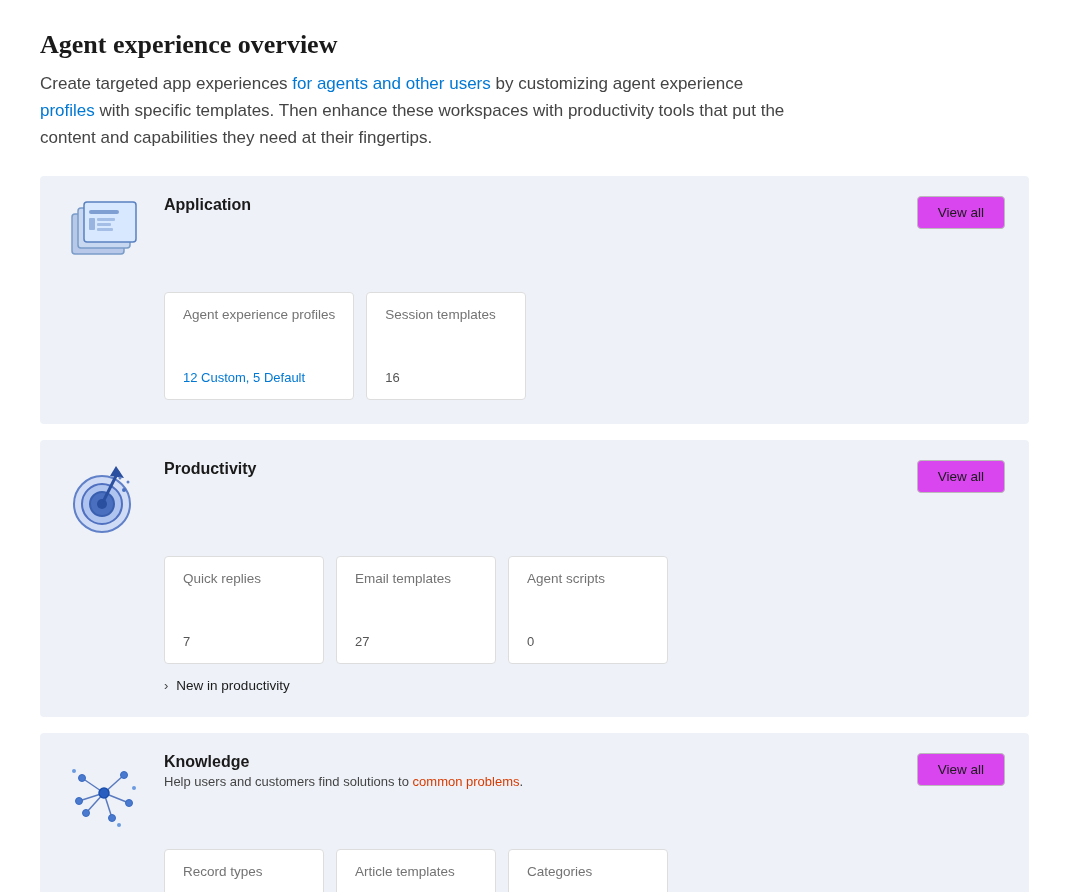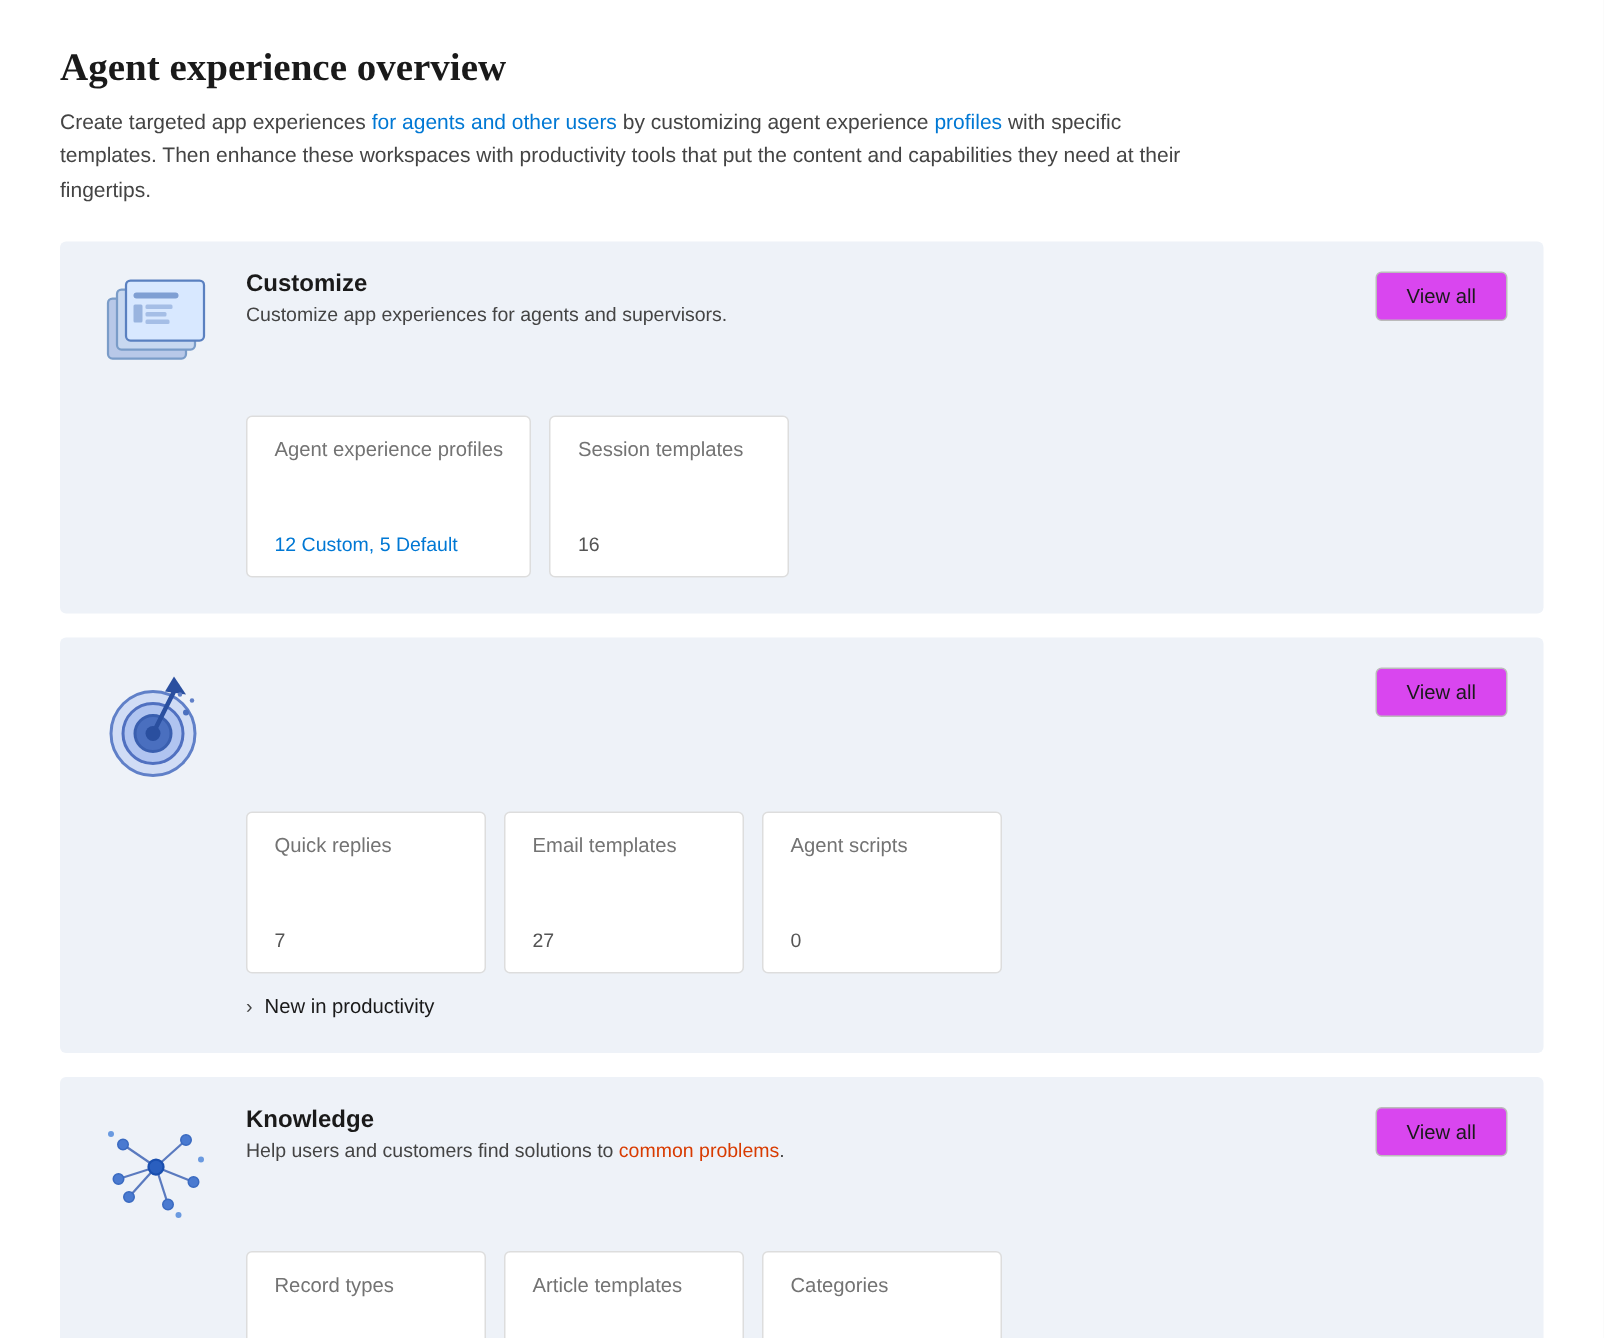--- a/index.html
+++ b/index.html
@@ -18,21 +18,21 @@
       min-height: 892px;
     }
     .page-title {
       font-size: 26px;
       font-weight: 600;
       color: #1a1a1a;
       margin-bottom: 10px;
       font-family: Liberation Serif, serif;
     }
     .page-description {
-      font-size: 14px;
+      font-size: 17px;
       color: #444;
       line-height: 1.6;
       max-width: 760px;
       margin-bottom: 24px;
     }
     .page-description a, .link-blue { color: #0078d4; text-decoration: none; }
     .link-orange { color: #d83b01; text-decoration: none; }
 
     .section {
       background: #eef2f8;
@@ -153,22 +153,21 @@
             <rect x="20" y="6" width="52" height="40" rx="3" fill="#d8e8ff" stroke="#5a80c0" stroke-width="1.5"></rect>
 
             <rect x="25" y="14" width="30" height="4" rx="2" fill="#5a80c0" opacity="0.7"></rect>
             <rect x="25" y="22" width="6" height="12" rx="1" fill="#5a80c0" opacity="0.5"></rect>
             <rect x="33" y="22" width="18" height="3" rx="1" fill="#5a80c0" opacity="0.4"></rect>
             <rect x="33" y="27" width="14" height="3" rx="1" fill="#5a80c0" opacity="0.4"></rect>
             <rect x="33" y="32" width="16" height="3" rx="1" fill="#5a80c0" opacity="0.4"></rect>
           </svg>
         </div>
         <div class="section-title-block">
-          <div class="section-title">Customize</div>
-          <div class="section-subtitle">Customize app experiences for agents and supervisors.</div>
+          <div class="section-title">Application</div>
         </div>
       </div>
       <button class="view-all-btn">View all</button>
     </div>
     <div class="cards-row">
       <div class="card">
         <div class="card-label">Agent experience profiles</div>
         <div class="card-value card-value-blue">12 Custom, 5 Default</div>
       </div>
       <div class="card">
@@ -192,20 +191,21 @@
 
             <line x1="54" y1="12" x2="40" y2="40" stroke="#2a4f9f" stroke-width="3" stroke-linecap="round"></line>
             <polygon points="52,6 60,18 46,16" fill="#2a4f9f"></polygon>
 
             <circle cx="60" cy="30" r="2" fill="#4a6fbf"></circle>
             <circle cx="64" cy="22" r="1.5" fill="#6080c8"></circle>
             <circle cx="56" cy="18" r="1.5" fill="#6080c8"></circle>
           </svg>
         </div>
         <div class="section-title-block">
+          <div class="section-title">Productivity</div>
         </div>
       </div>
       <button class="view-all-btn">View all</button>
     </div>
     <div class="cards-row">
       <div class="card">
         <div class="card-label">Quick replies</div>
         <div class="card-value">7</div>
       </div>
       <div class="card">

